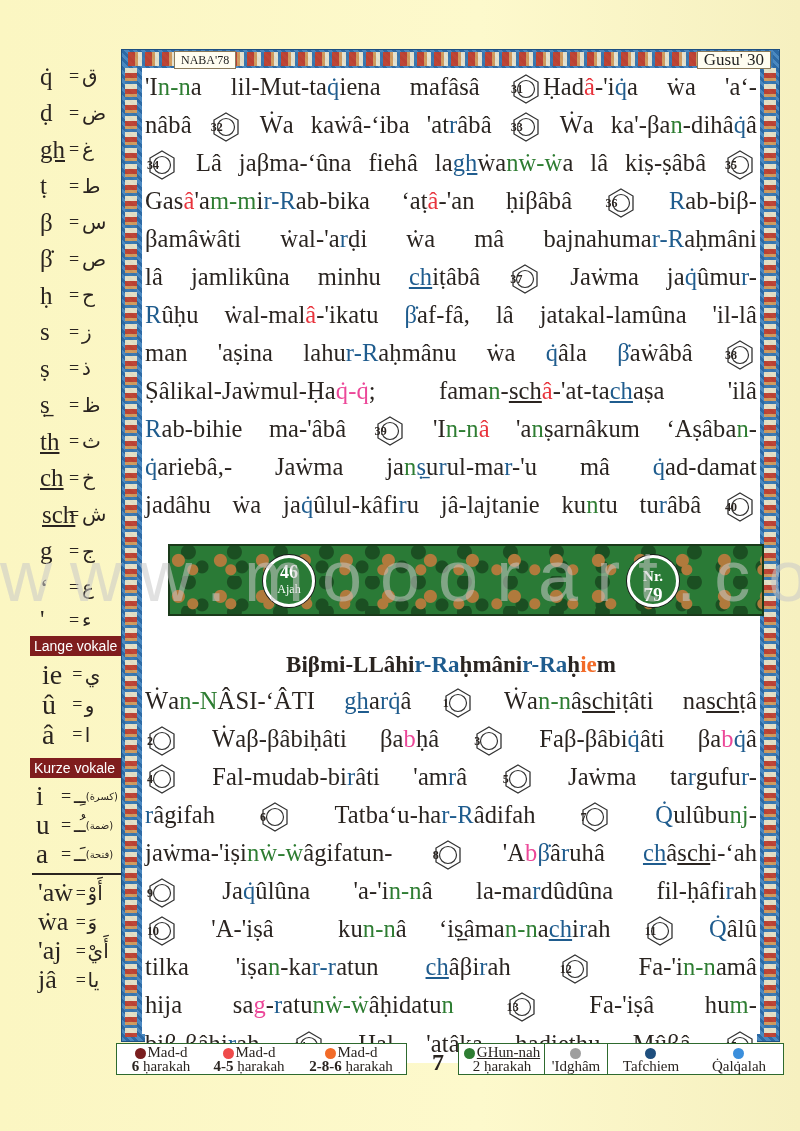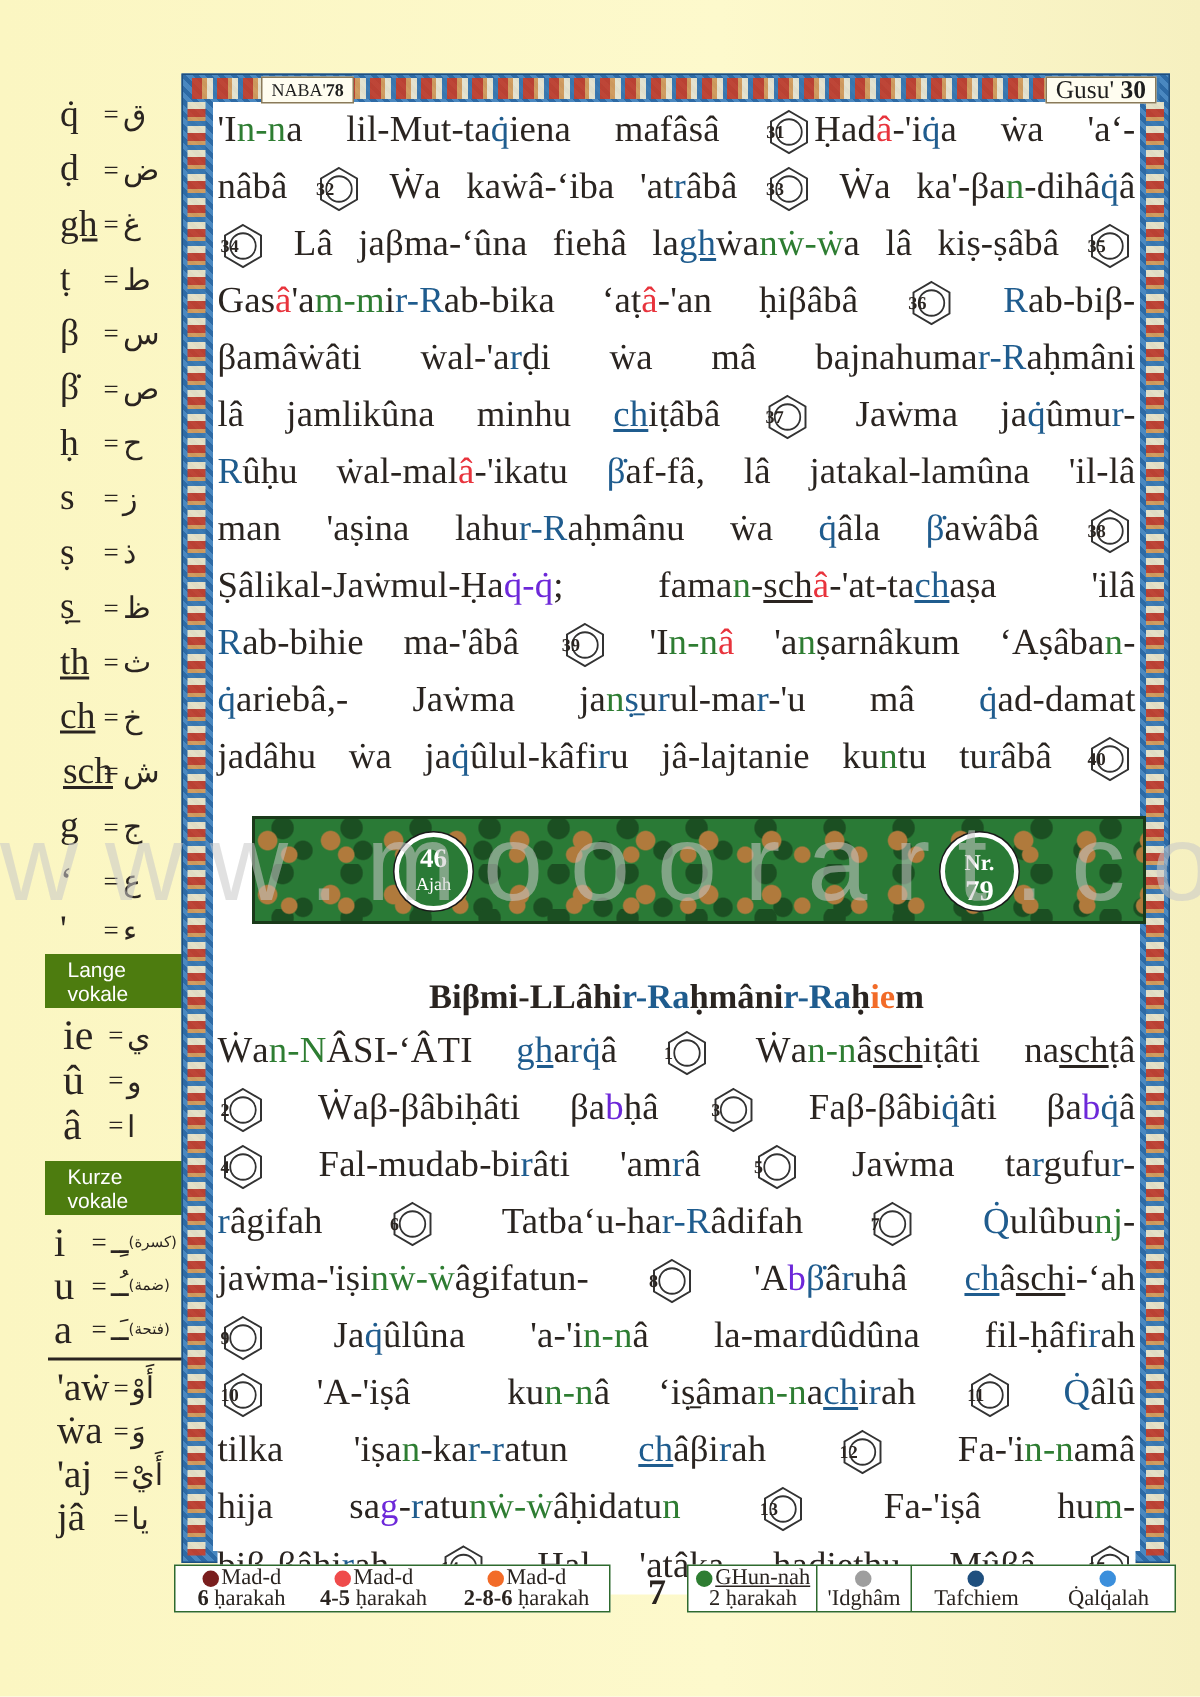--- a/index.html
+++ b/index.html
@@ -5,21 +5,21 @@
   html,body{margin:0;padding:0;}
   body{width:800px;height:1131px;background:#fdf8c8;position:relative;overflow:hidden;font-family:"Liberation Serif","DejaVu Serif",serif;color:#2a2420;}
   .page-bg{position:absolute;left:0;top:0;width:800px;height:1131px;background:linear-gradient(90deg,#fbf6c2 0%,#fdf9cc 60%,#f6f0c0 100%);}
 
   
   .legend{position:absolute;left:18px;top:58px;width:102px;}
   .lg-row{height:36.5px;display:flex;align-items:center;font-size:25px;line-height:1;}
   .lg-latin{width:48px;text-align:left;padding-left:22px;box-sizing:border-box;white-space:nowrap;}
   .lg-eq{width:16px;text-align:center;font-size:18px;}
   .lg-ar{width:38px;text-align:left;font-family:"DejaVu Sans",sans-serif;font-size:20px;}
-  .lg-head{margin:2px 0 4px 14px;background:#4d7c0f;color:#fff;font-family:"Liberation Sans",sans-serif;font-size:14px;padding:2px 15px;display:inline-block;width:98px;box-sizing:border-box;}
+  .lg-head{margin:2px 0 4px 14px;background:#7f1d1d;color:#fff;font-family:"Liberation Sans",sans-serif;font-size:14px;padding:2px 4px;display:inline-block;width:98px;box-sizing:border-box;}
   .lg-vrow{height:30px;display:flex;align-items:center;font-size:28px;}
   .lg-vrow .lg-latin{padding-left:24px;width:54px;}
   .lg-small{font-size:10px;font-family:"DejaVu Sans",sans-serif;}
   .lg-short{height:29px;display:flex;align-items:center;font-size:27px;}
   .lg-short .lg-latin{padding-left:18px;width:40px;}
   .lg-divider{margin:4px 0 4px 14px;width:100px;border-top:2px solid #2a2420;}
   .lg-dip{height:29px;display:flex;align-items:center;font-size:26px;}
   .lg-dip .lg-latin{padding-left:20px;width:62px;}
 
   
@@ -28,26 +28,26 @@
     border:1px solid #1e4f80;}
   .top-deco{position:absolute;left:6px;right:6px;top:2px;height:14px;
     background:repeating-linear-gradient(90deg,#d23a1f 0 7px,#e8a050 7px 10px,#fff2d2 10px 14px,#3a78b0 14px 17px);opacity:.85;}
   .side-deco-l,.side-deco-r{position:absolute;top:18px;bottom:4px;width:12px;
     background:repeating-linear-gradient(180deg,#fff0c8 0 5px,#d23a1f 5px 10px,#e8a050 10px 13px,#3a78b0 13px 16px);opacity:.85;}
   .side-deco-l{left:3px;} .side-deco-r{right:3px;}
 
   .header-tag{position:absolute;top:1px;height:16px;background:#fffdf0;border:1px solid #8a7a5a;font-size:13px;line-height:16px;padding:0 6px;color:#1e1e1e;z-index:3;}
   .tag-left{left:52px;font-size:12px;}
   .tag-right{right:8px;font-size:17px;}
-  .tag-right b,.tag-left b{font-weight:bold;}
+  .tag-right b,.tag-left b{font-weight:normal;}
 
   .text-panel{position:absolute;left:20px;top:18px;width:618px;height:966px;background:#ffffff;}
 
   .line{position:absolute;left:3px;width:612px;font-size:24.5px;line-height:38px;white-space:nowrap;text-align:justify;text-align-last:justify;letter-spacing:.1px;}
-  .g{color:#2e7d32;} .b{color:#1f5c8e;} .r{color:#e8333c;} .lb{color:#6d28d9;} .o{color:#f26b28;}
+  .g{color:#2e7d32;} .b{color:#1f5c8e;} .r{color:#e8333c;} .lb{color:#ec4899;} .o{color:#f26b28;}
   .u{text-decoration:underline;}
   .marker{display:inline-block;width:30px;height:30px;vertical-align:middle;position:relative;margin:0 2px;}
   .marker svg{position:absolute;left:0;top:0;width:30px;height:30px;}
   .marker span{position:absolute;left:0;top:0;width:30px;height:30px;text-align:center;line-height:30px;font-size:12px;font-weight:bold;color:#2a2420;}
 
   
   .banner{position:absolute;left:26px;top:476px;width:596px;height:72px;background:#2a7a36;
     background-image:radial-gradient(circle at 20% 40%,#b07a3c 0 6px,transparent 7px),radial-gradient(circle at 60% 70%,#b07a3c 0 5px,transparent 6px),radial-gradient(circle at 40% 20%,#1b4f22 0 7px,transparent 8px),radial-gradient(circle at 80% 55%,#1b4f22 0 6px,transparent 7px);
     background-size:42px 36px,38px 34px,46px 30px,40px 38px;border:2px solid #1a3a1a;box-sizing:border-box;}
   .banner-cartouche{position:absolute;left:150px;top:6px;width:290px;height:56px;background:#fff;border:2px solid #1a1a1a;border-radius:24px;box-shadow:0 0 0 3px #fff,0 0 0 4px #1a1a1a;}

